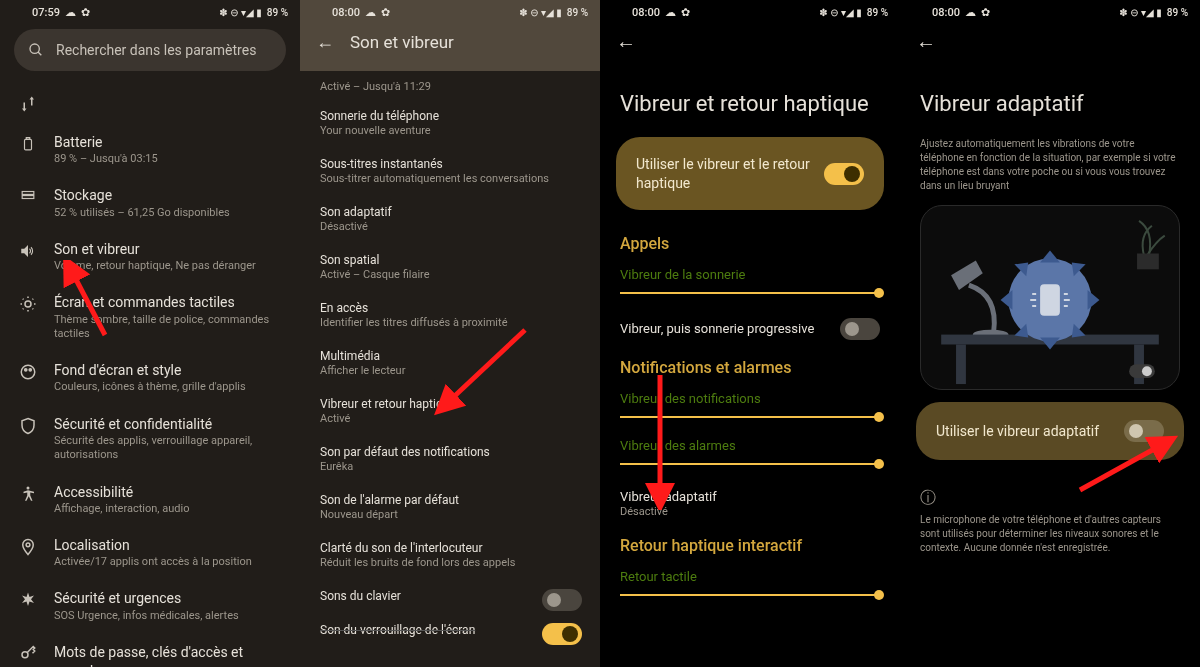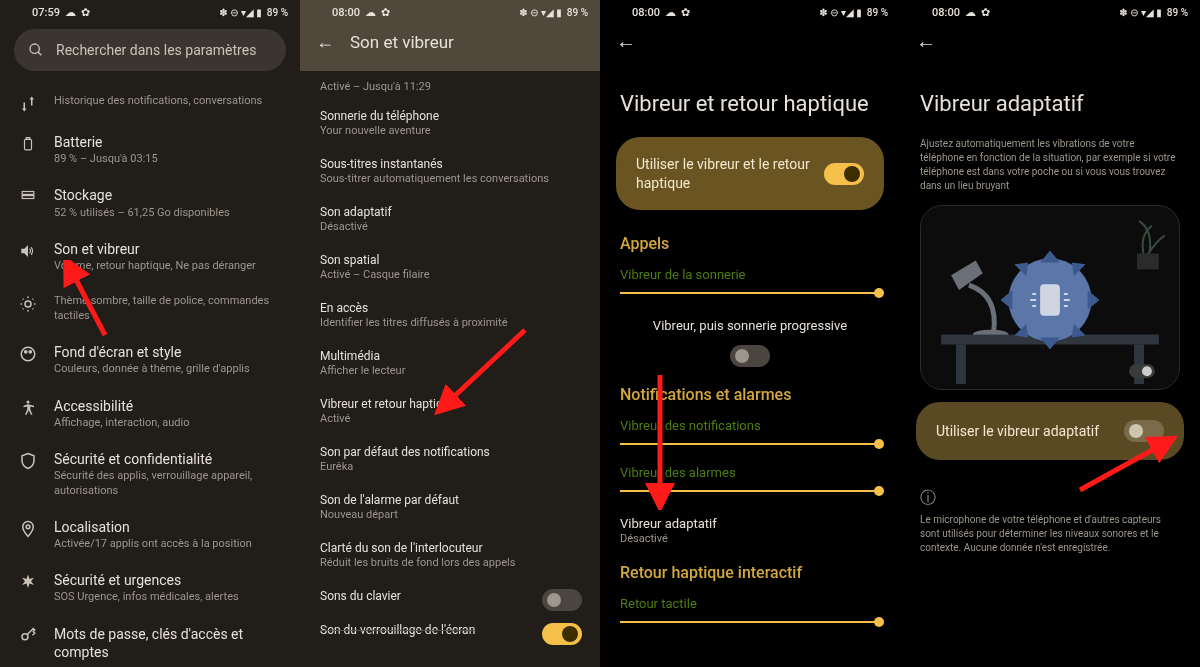--- a/index.html
+++ b/index.html
@@ -177,21 +177,20 @@
     height: 10px;
     border-radius: 50%;
     background: #f4c04a;
   }
 
   .plain-row {
     padding: 12px 20px;
     display: flex;
     align-items: center;
     gap: 12px;
-    flex-direction: column;
   }
   .plain-row .label { flex: 1; font-size: 13px; color: #e6e1d9; }
   .plain-row .sub { font-size: 11px; color: #9c968c; margin-top: 1px; }
 
   .arrow {
     position: absolute;
     pointer-events: none;
   }
 
   .desc-text {
@@ -247,23 +246,20 @@
 
   <div class="settings-list">
     <div class="settings-item">
       <div class="icon-col">
           <span>
             <svg width="18" height="18" viewBox="0 0 24 24" fill="#c8c2b9">
               <path d="M4 18h2v-8h2v8h2l-3 4z M14 6h2v8h2V6h2l-3-4z"></path>
             </svg>
           </span>
         </div>
-      <div class="text-col">
-        <div class="subtitle">Historique des notifications, conversations</div>
-      </div>
     </div>
     <div class="settings-item">
       <div class="icon-col">
           <span>
             <svg width="14" height="18" viewBox="0 0 24 24" fill="none" stroke="#c8c2b9" stroke-width="2">
               <rect x="6" y="4" width="12" height="18" rx="2"></rect>
               <rect x="9" y="1" width="6" height="3"></rect>
             </svg>
           </span>
         </div>
@@ -303,63 +299,64 @@
     <div class="settings-item">
       <div class="icon-col">
           <span>
             <svg width="18" height="18" viewBox="0 0 24 24" fill="none" stroke="#c8c2b9" stroke-width="2">
               <circle cx="12" cy="12" r="4"></circle>
               <path d="M12 2v2M12 20v2M4 12H2M22 12h-2M6 6l-1-1M19 19l-1-1M6 18l-1 1M19 5l-1 1"></path>
             </svg>
           </span>
         </div>
       <div class="text-col">
+        <div class="title">Écran et commandes tactiles</div>
         <div class="subtitle">Thème sombre, taille de police, commandes tactiles</div>
       </div>
     </div>
     <div class="settings-item">
       <div class="icon-col">
           <span>
             <svg width="18" height="18" viewBox="0 0 24 24" fill="none" stroke="#c8c2b9" stroke-width="2">
               <circle cx="12" cy="12" r="9"></circle>
               <circle cx="9" cy="9" r="1.5" fill="#c8c2b9"></circle>
               <circle cx="15" cy="9" r="1.5" fill="#c8c2b9"></circle>
             </svg>
           </span>
         </div>
       <div class="text-col">
         <div class="title">Fond d'écran et style</div>
-        <div class="subtitle">Couleurs, donnée à thème, grille d'applis</div>
+        <div class="subtitle">Couleurs, icônes à thème, grille d'applis</div>
+      </div>
+    </div>
+    <div class="settings-item">
+      <div class="icon-col">
+          <span>
+            <svg width="18" height="18" viewBox="0 0 24 24" fill="none" stroke="#c8c2b9" stroke-width="2">
+              <path d="M12 2l8 3v6c0 5-3 9-8 11-5-2-8-6-8-11V5z"></path>
+            </svg>
+          </span>
+        </div>
+      <div class="text-col">
+        <div class="title">Sécurité et confidentialité</div>
+        <div class="subtitle">Sécurité des applis, verrouillage appareil, autorisations</div>
       </div>
     </div>
     <div class="settings-item">
       <div class="icon-col">
           <span>
             <svg width="18" height="18" viewBox="0 0 24 24" fill="#c8c2b9">
               <circle cx="12" cy="4" r="2"></circle>
               <path d="M12 7l-6 2v2l5-1v4l-3 7h2l3-6 3 6h2l-3-7v-4l5 1V9z"></path>
             </svg>
           </span>
         </div>
       <div class="text-col">
         <div class="title">Accessibilité</div>
         <div class="subtitle">Affichage, interaction, audio</div>
-      </div>
-    </div>
-    <div class="settings-item">
-      <div class="icon-col">
-          <span>
-            <svg width="18" height="18" viewBox="0 0 24 24" fill="none" stroke="#c8c2b9" stroke-width="2">
-              <path d="M12 2l8 3v6c0 5-3 9-8 11-5-2-8-6-8-11V5z"></path>
-            </svg>
-          </span>
-        </div>
-      <div class="text-col">
-        <div class="title">Sécurité et confidentialité</div>
-        <div class="subtitle">Sécurité des applis, verrouillage appareil, autorisations</div>
       </div>
     </div>
     <div class="settings-item">
       <div class="icon-col">
           <span>
             <svg width="18" height="18" viewBox="0 0 24 24" fill="none" stroke="#c8c2b9" stroke-width="2">
               <path d="M12 2a7 7 0 017 7c0 5-7 13-7 13S5 14 5 9a7 7 0 017-7z"></path>
               <circle cx="12" cy="9" r="2.5"></circle>
             </svg>
           </span>

